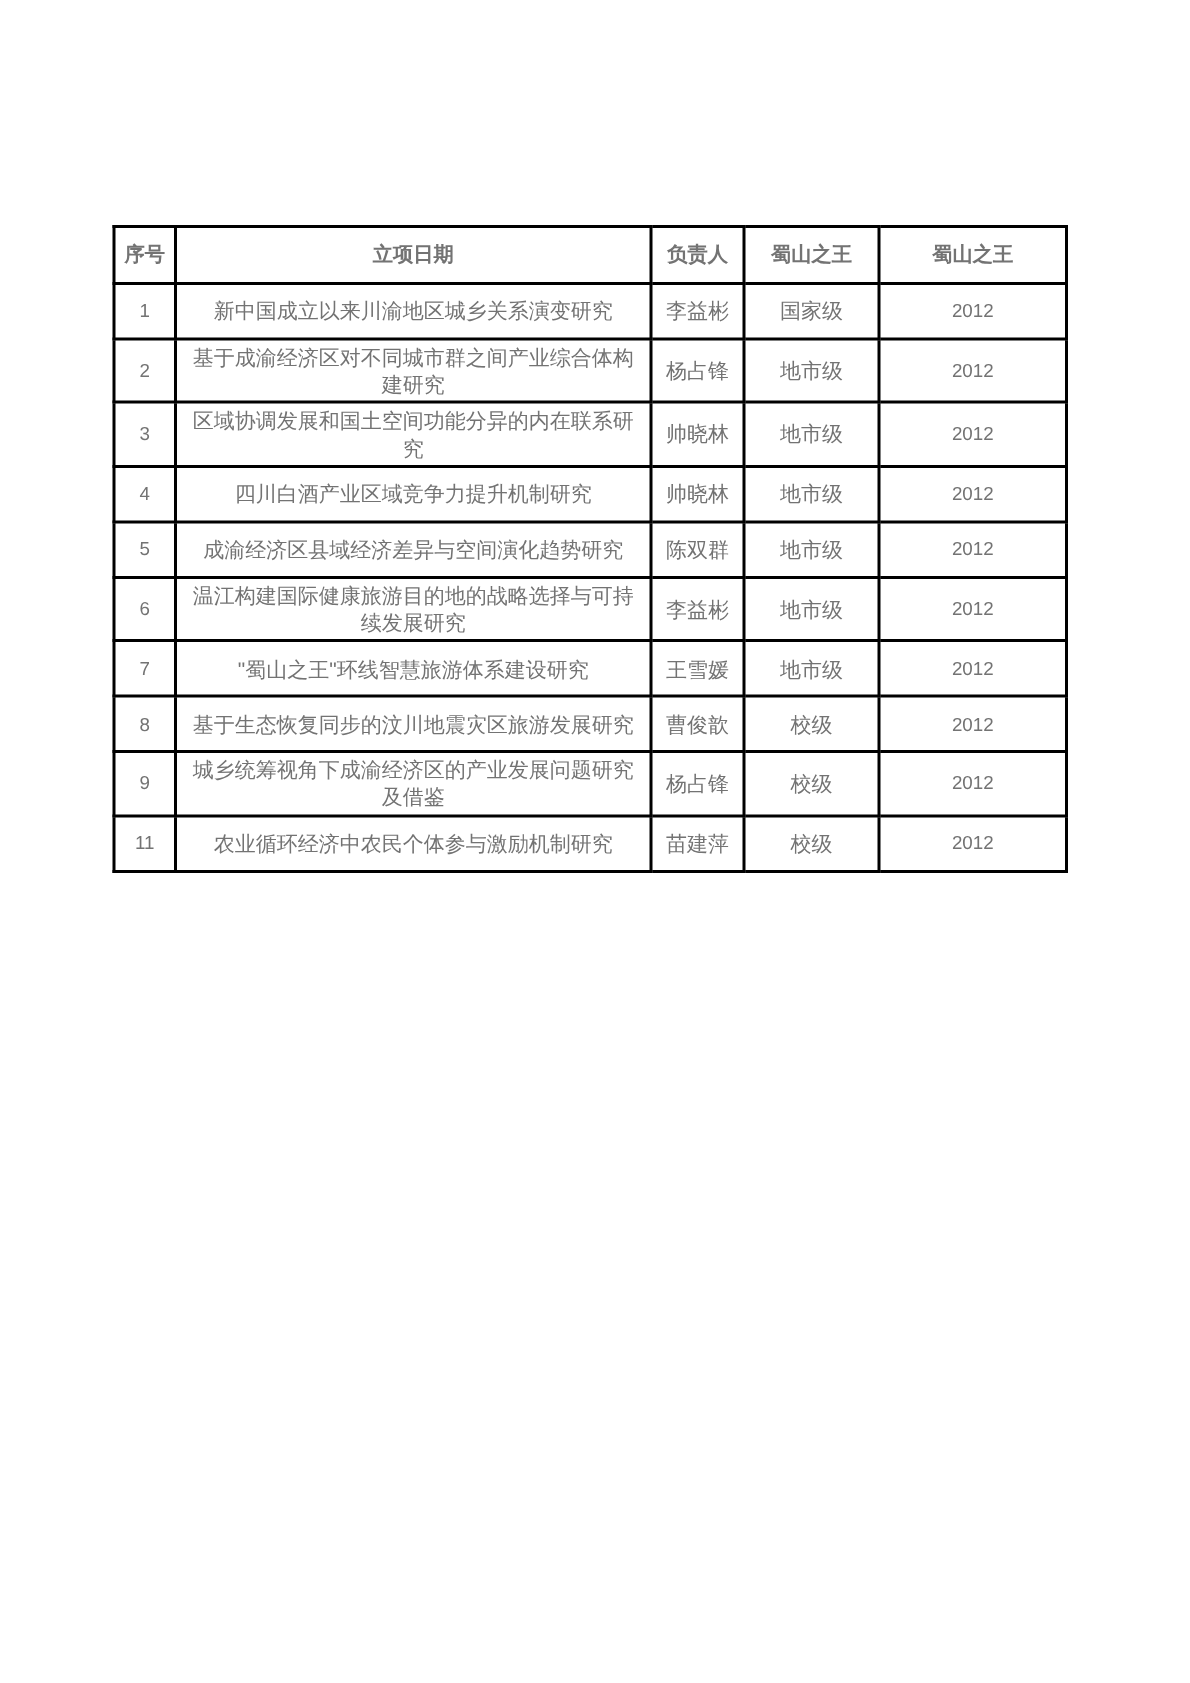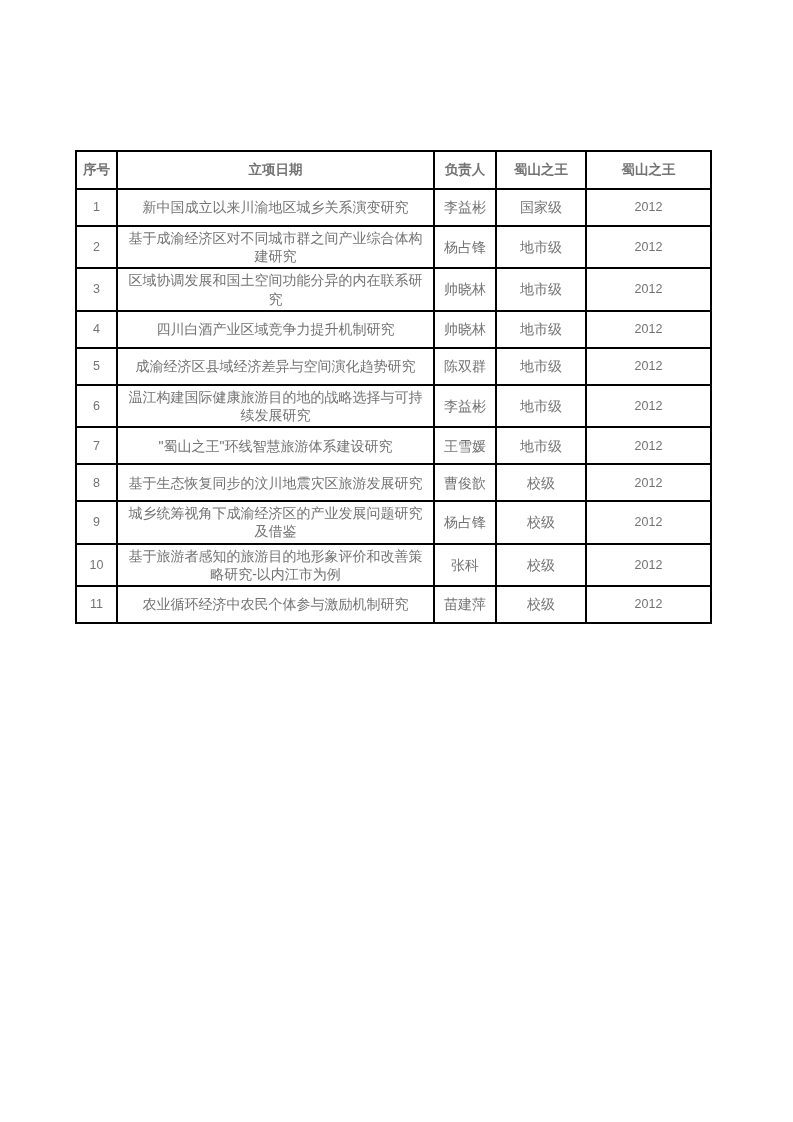--- a/index.html
+++ b/index.html
@@ -131,27 +131,20 @@
           <td class="num">2012</td>
         </tr>
         <tr>
           <td class="num">9</td>
           <td>城乡统筹视角下成渝经济区的产业发展问题研究及借鉴</td>
           <td>杨占锋</td>
           <td>校级</td>
           <td class="num">2012</td>
         </tr>
         <tr>
-          <td class="num">10</td>
-          <td>基于旅游者感知的旅游目的地形象评价和改善策略研究-以内江市为例</td>
-          <td>张科</td>
-          <td>校级</td>
-          <td class="num">2012</td>
-        </tr>
-        <tr>
           <td class="num">11</td>
           <td>农业循环经济中农民个体参与激励机制研究</td>
           <td>苗建萍</td>
           <td>校级</td>
           <td class="num">2012</td>
         </tr>
       </tbody>
   </table>
 </div>
 

